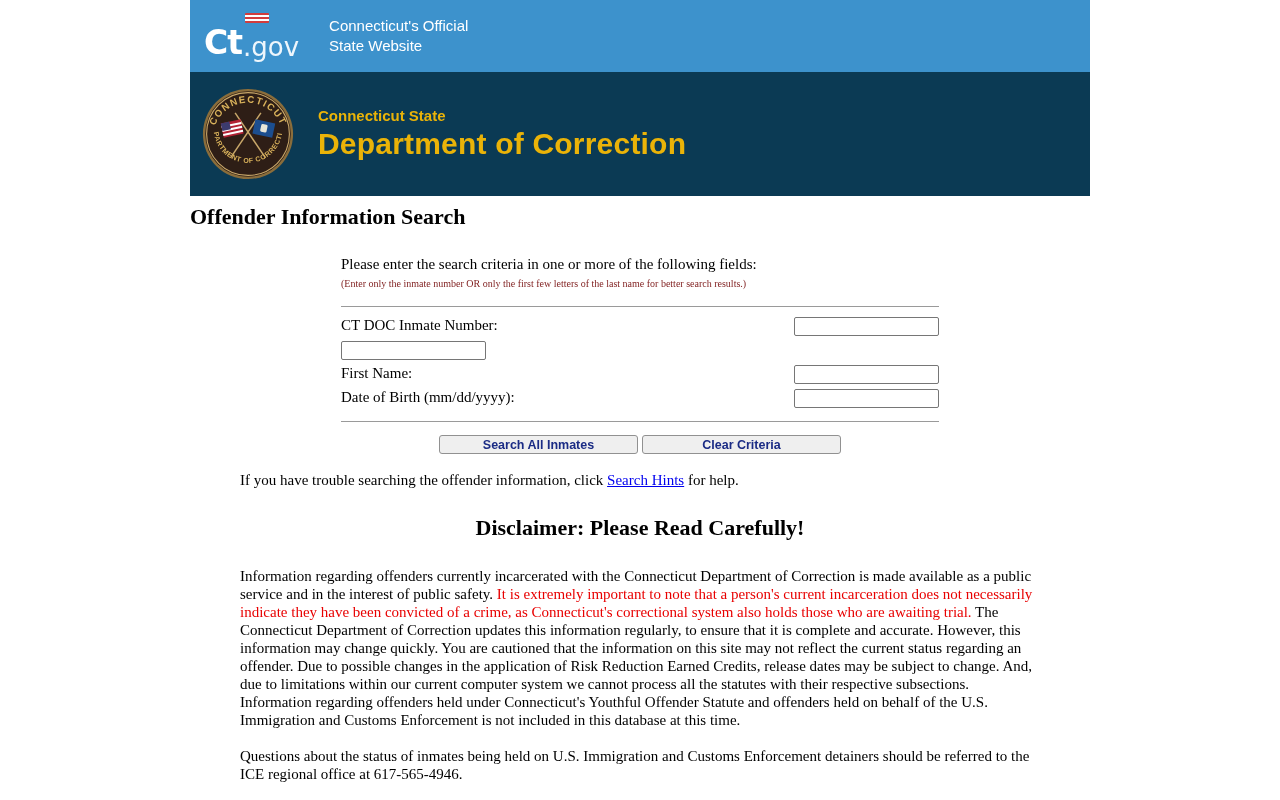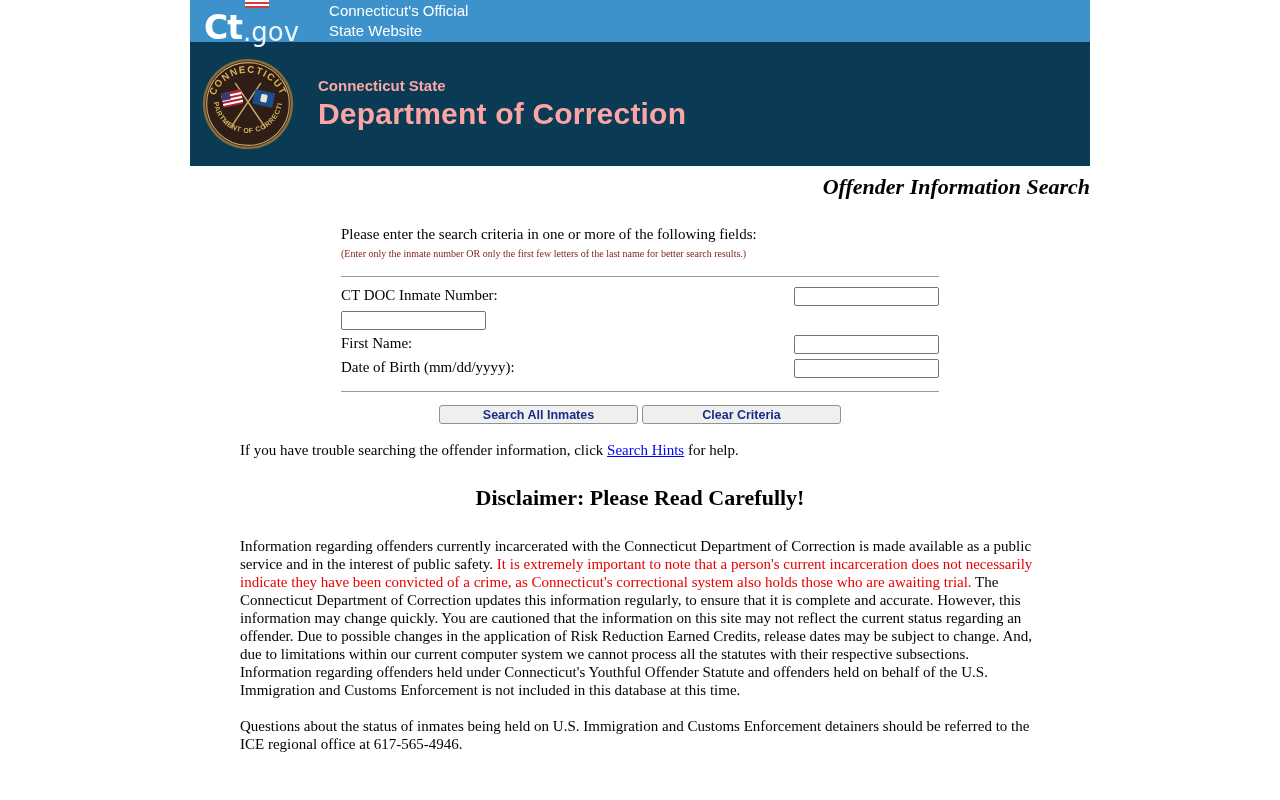--- a/index.html
+++ b/index.html
@@ -3,21 +3,21 @@
 <meta charset="utf-8">
 <style>
   * { margin:0; padding:0; box-sizing:border-box; }
   html,body { background:#ffffff; width:1280px; }
   body { font-family:"Liberation Serif", serif; color:#000; }
 
   .page { width:900px; margin:0 auto; }
 
   
   .topbar {
-    height:42px; background:#3D92CC;
+    height:72px; background:#3D92CC;
     display:flex; align-items:center; padding-left:14px;
   }
   .logo { display:flex; align-items:flex-end; margin-right:30px; }
   .logo-ct {
     font-family:"DejaVu Sans", sans-serif; font-weight:bold;
     color:#fff; font-size:33px; line-height:0.95; letter-spacing:-1px;
   }
   .logo-right { display:flex; flex-direction:column; align-items:flex-start; margin-left:1px;gap:12px; }
   .logo-flag {
     width:24px; height:10px; margin:0 0 1px 2px;
@@ -32,28 +32,28 @@
     color:#ffffff; font-family:"Liberation Sans", sans-serif;
     font-size:15px; line-height:1.35;
   }
 
   
   .header {
     height:124px; background:#0B3A54;
     display:flex; align-items:center; padding-left:12px;
   }
   .seal { width:92px; height:92px; flex:0 0 auto; }
-  .agency { margin-left:24px; color:#fca5a5; font-family:"Liberation Sans", sans-serif; }
+  .agency { margin-left:24px; color:#eab308; font-family:"Liberation Sans", sans-serif; }
   .agency-line1 { font-size:15px; font-weight:600; margin-bottom:3px; }
   .agency-line2 { font-size:30px; font-weight:bold; letter-spacing:0.2px; }
 
   
   .page-title {
-    text-align:right; font-size:22px; font-weight:bold;
-    margin-top:8px; font-family:"Liberation Serif", serif;font-style:italic;
+    text-align:left; font-size:22px; font-weight:bold;
+    margin-top:8px; font-family:"Liberation Serif", serif;
   }
   .search-form { width:598px; margin:25px auto 0; }
   .instructions { font-size:15px; line-height:19px; }
   .note-red { color:#7f1d1d; font-size:10px; line-height:19px; }
   hr.divider { border:none; border-top:1px solid #9a9a9a; margin:13px 0 10px; }
   .form-row { display:flex; align-items:flex-start; margin-bottom:5px; }
   .form-row label { flex:1; font-size:15px; }
   .form-row input {
     width:145px; height:19px; border:1px solid #767676; border-radius:2px;
     font-size:13px; padding:0 3px; font-family:"Liberation Sans", sans-serif;

